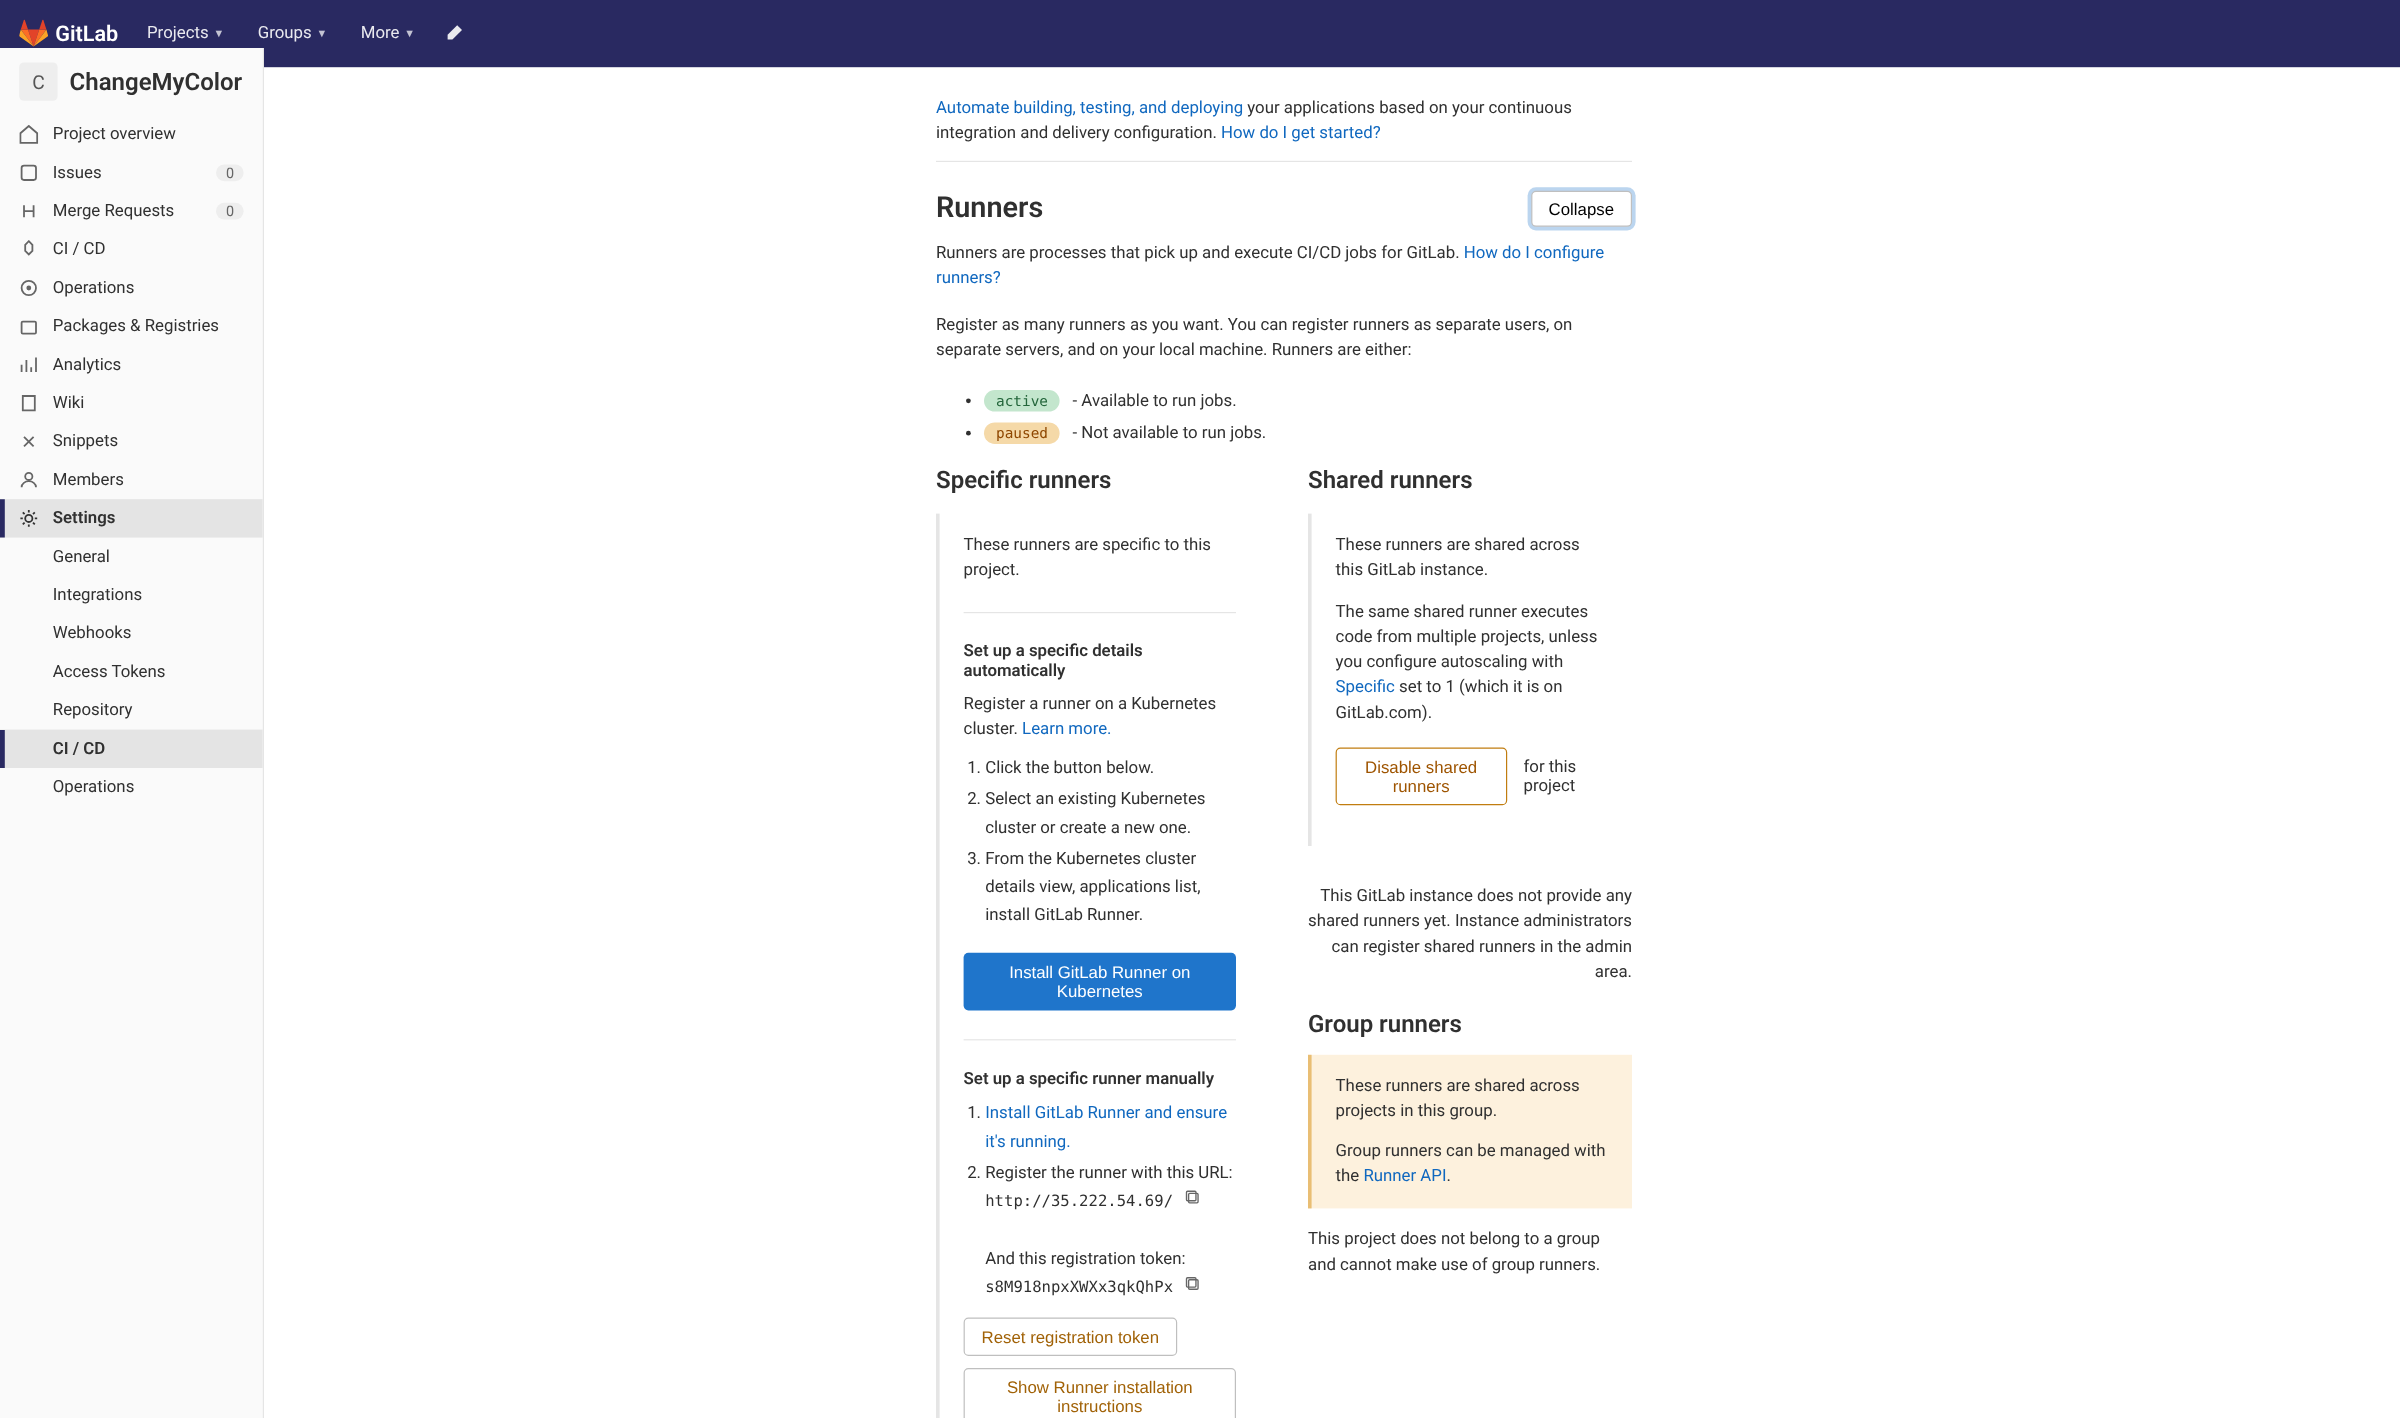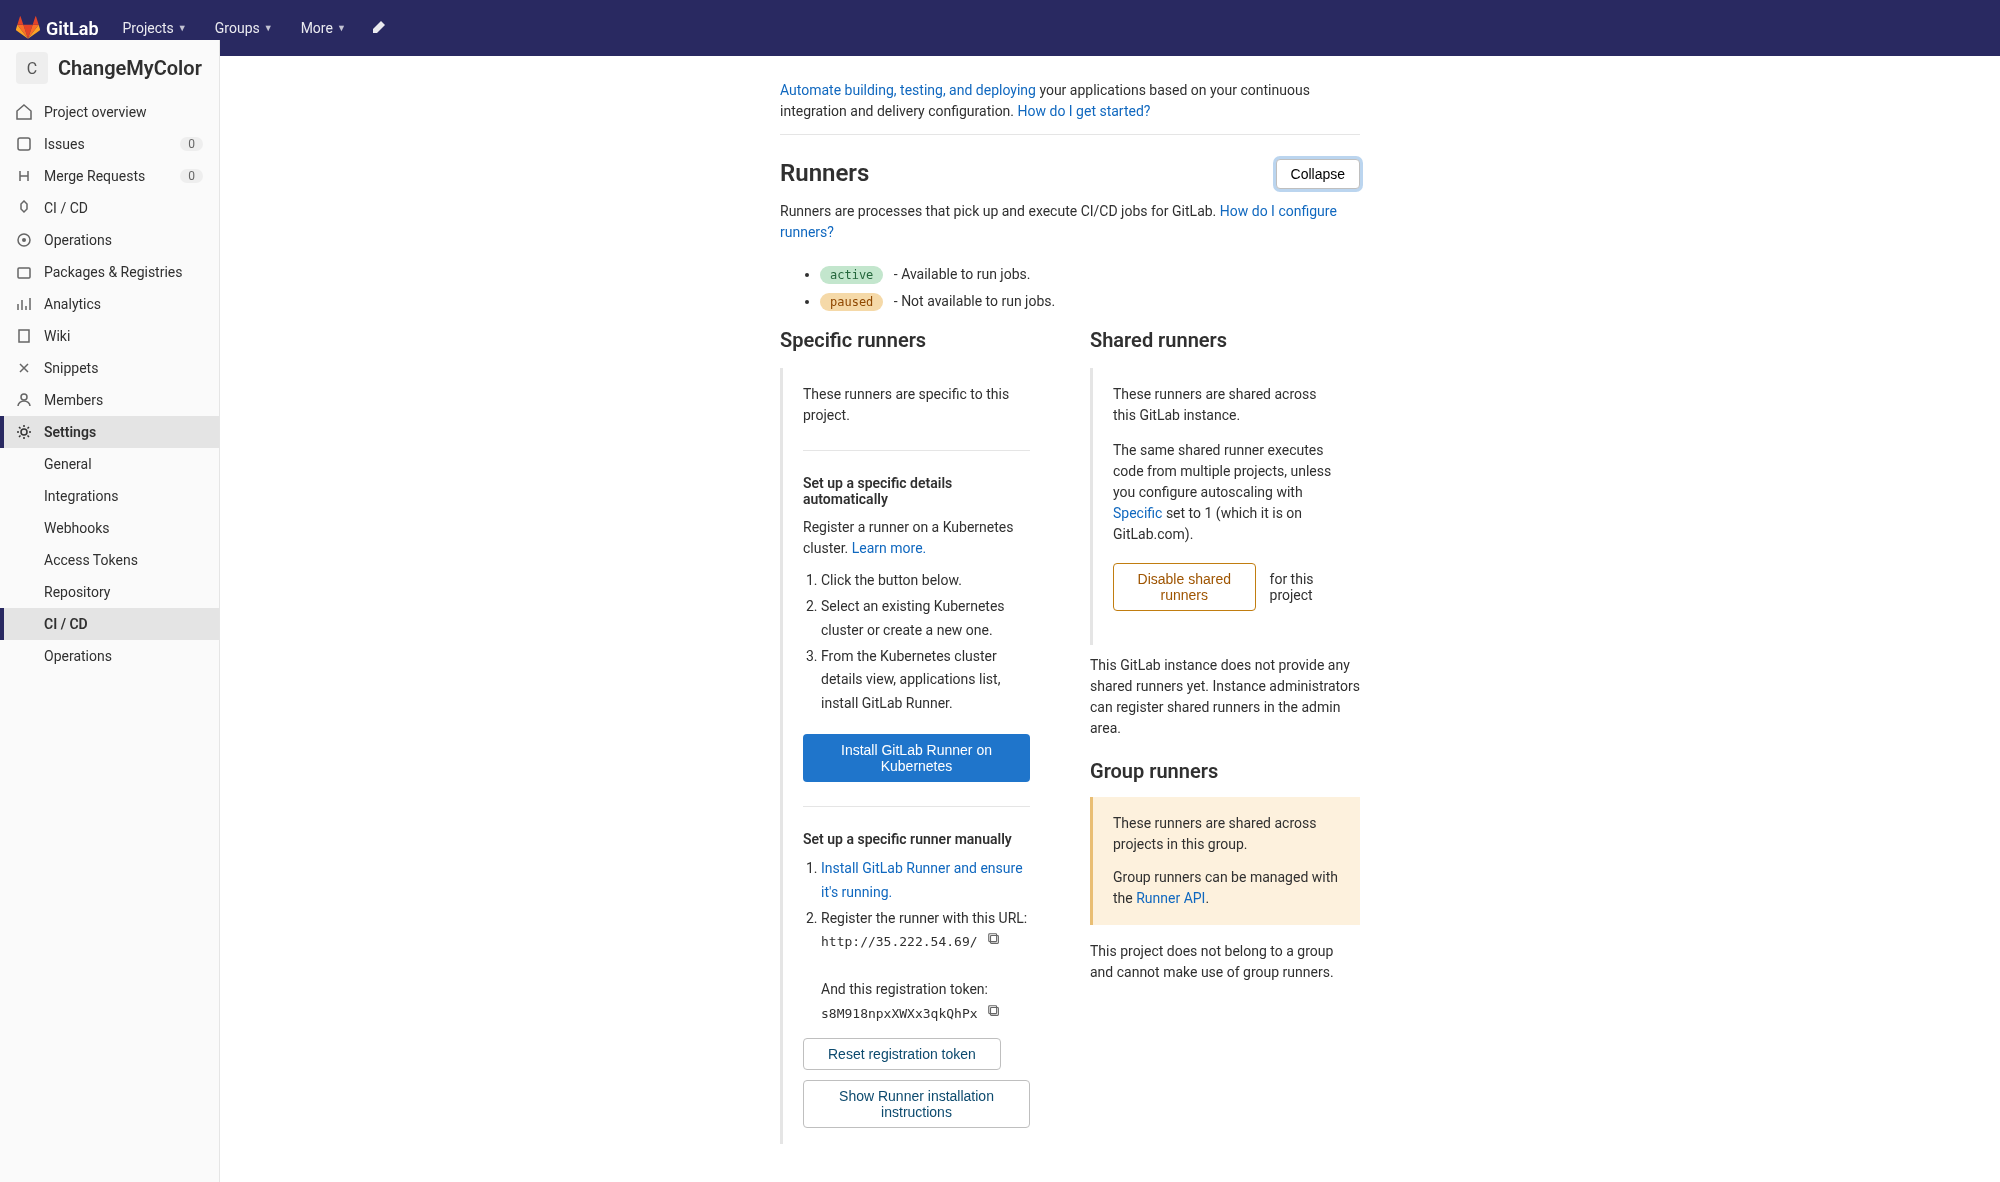--- a/index.html
+++ b/index.html
@@ -43,21 +43,21 @@
 .two-col { display: flex; gap: 40px; }
 .col { flex: 1; }
 .col-title { font-size: 20px; font-weight: 600; margin-bottom: 16px; }
 .panel { border-left: 3px solid #e5e5e5; padding: 16px 20px; }
 .panel p { line-height: 1.5; }
 .panel hr { border: 0; border-top: 1px solid #e5e5e5; margin: 24px 0; }
 .panel h4 { font-size: 14px; font-weight: 600; margin-bottom: 10px; }
 .panel ol { margin-left: 18px; margin-top: 10px; line-height: 1.7; }
 .panel ol li { margin-bottom: 2px; }
 .btn-primary { background: #1f75cb; color: #fff; border: none; padding: 8px 14px; border-radius: 4px; font-size: 14px; cursor: pointer; margin-top: 16px; display: inline-block; }
-.btn-secondary { background: #fff; border: 1px solid #bfbfbf; color: #0c4a6e; padding: 7px 24px; border-radius: 4px; font-size: 14px; cursor: pointer; margin-top: 10px; display: inline-block; }
+.btn-secondary { background: #fff; border: 1px solid #bfbfbf; color: #a16207; padding: 7px 14px; border-radius: 4px; font-size: 14px; cursor: pointer; margin-top: 10px; display: inline-block; }
 .btn-warning { background: #fff; border: 1px solid #c17d10; color: #9e5400; padding: 7px 14px; border-radius: 4px; font-size: 14px; cursor: pointer; }
 .code-text { font-family: "SFMono-Regular", Menlo, monospace; font-size: 13px; }
 .copy-icon { color: #666; cursor: pointer; margin-left: 6px; }
 .info-box { background: #fdf1dd; border-left: 3px solid #e9be74; padding: 16px 20px; border-radius: 0; margin-bottom: 16px; }
 .info-box p { line-height: 1.5; margin-bottom: 12px; }
 .info-box p:last-child { margin-bottom: 0; }
 .shared-row { display: flex; align-items: center; gap: 14px; margin-bottom: 18px; }
 .shared-text { color: #303030; line-height: 1.5; }
 .group-title { font-size: 20px; font-weight: 600; margin: 20px 0 14px; }
 
@@ -192,20 +192,21 @@
 
   <div class="section-header">
     <h2 class="section-title-h2">Runners</h2>
     <button class="collapse-btn">Collapse</button>
   </div>
 
   <p class="section-desc">
     <span>Runners are processes that pick up and execute CI/CD jobs for GitLab. </span><a href="#">How do I configure runners?</a>
   </p>
 
+  <p class="info-p">Register as many runners as you want. You can register runners as separate users, on separate servers, and on your local machine. Runners are either:</p>
 
   <ul class="status-list">
     <li><span class="badge-active">active</span> &nbsp;<span> - Available to run jobs.</span></li>
     <li><span class="badge-paused">paused</span> &nbsp;<span> - Not available to run jobs.</span></li>
   </ul>
 
   <div class="two-col">
 
     <div class="col">
       <h3 class="col-title">Specific runners</h3>
@@ -256,21 +257,21 @@
       <div class="panel">
         <p style="margin-bottom:14px;">These runners are shared across this GitLab instance.</p>
         <p style="margin-bottom:18px;">
           <span>The same shared runner executes code from multiple projects, unless you configure autoscaling with </span><a href="#">Specific</a><span> set to 1 (which it is on GitLab.com).</span>
         </p>
         <div class="shared-row">
           <button class="btn-warning">Disable shared runners</button>
           <span>for this project</span>
         </div>
       </div>
-      <p class="shared-text" style="margin-top:10px;">This GitLab instance does not provide any shared runners yet. Instance administrators can register shared runners in the admin area.</p>
+      <p class="shared-text" style="margin-top:32px;text-align:right;">This GitLab instance does not provide any shared runners yet. Instance administrators can register shared runners in the admin area.</p>
 
       <h3 class="group-title">Group runners</h3>
       <div class="info-box">
         <p>These runners are shared across projects in this group.</p>
         <p>
           <span>Group runners can be managed with the </span><a href="#">Runner API</a><span>.</span>
         </p>
       </div>
       <p class="shared-text">This project does not belong to a group and cannot make use of group runners.</p>
     </div>

